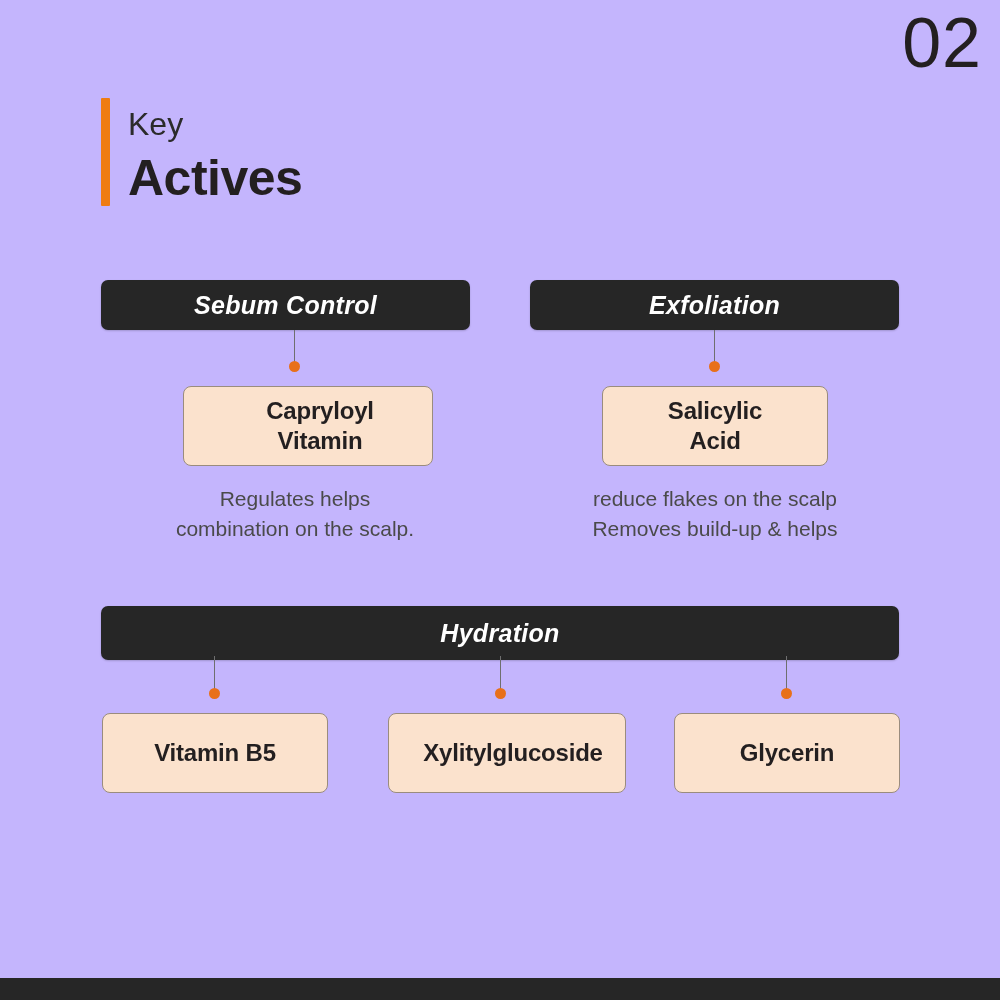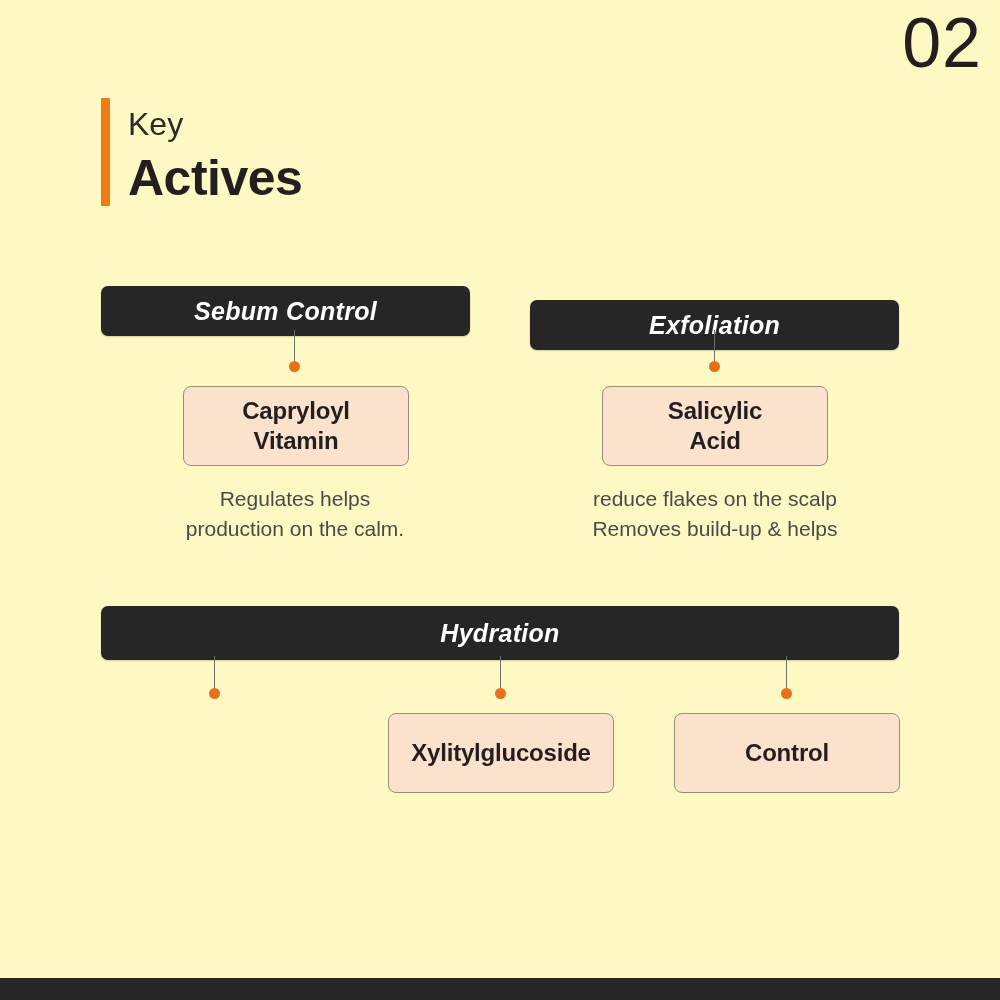--- a/index.html
+++ b/index.html
@@ -8,21 +8,21 @@
     background: #ffffff;
   }
   body {
     font-family: "Liberation Sans", sans-serif;
     -webkit-font-smoothing: antialiased;
   }
   #page {
     position: relative;
     width: 1000px;
     height: 1000px;
-    background: #fef9c3;
+    background: #c4b5fd;
     overflow: hidden;
   }
 
   
   .page-number {
     position: absolute;
     top: 8px;
     right: 18px;
     font-size: 70px;
     line-height: 1;
@@ -145,61 +145,64 @@
   <div class="page-number">02</div>
 
   <div class="title-block">
     <div class="title-rule"></div>
     <div class="title-text">
       <div class="title-line1">Key</div>
       <div class="title-line2">Actives</div>
     </div>
   </div>
 
-  <div class="cat-header" style="left:101px; top:280px; width:369px; height:50px;margin-top:6px;">
+  <div class="cat-header" style="left:101px; top:280px; width:369px; height:50px;">
     <span class="cat-header-label">Sebum Control</span>
   </div>
   <div class="connector-line" style="left:294px; top:330px; height:34px;"></div>
   <div class="connector-dot" style="left:289px; top:361px;"></div>
-  <div class="chip" style="left:183px; top:386px; width:224px; height:78px;">
+  <div class="chip" style="left:183px; top:386px; width:224px; height:78px;padding-left:24px;">
     <span class="chip-label"><span>Capryloyl</span><br><span>Vitamin</span></span>
   </div>
   <div class="caption" style="left:125px; top:484px; width:340px;">
     <div>Regulates helps</div>
-    <div>production on the calm.</div>
-  </div>
-
-  <div class="cat-header" style="left:530px; top:280px; width:369px; height:50px;margin-top:20px;">
+    <div>combination on the scalp.</div>
+  </div>
+
+  <div class="cat-header" style="left:530px; top:280px; width:369px; height:50px;">
     <span class="cat-header-label">Exfoliation</span>
   </div>
   <div class="connector-line" style="left:714px; top:330px; height:34px;"></div>
   <div class="connector-dot" style="left:709px; top:361px;"></div>
   <div class="chip" style="left:602px; top:386px; width:224px; height:78px;">
     <span class="chip-label"><span>Salicylic</span><br><span>Acid</span></span>
   </div>
   <div class="caption" style="left:545px; top:484px; width:340px;">
     <div>reduce flakes on the scalp</div>
     <div>Removes build-up &amp; helps</div>
   </div>
 
   <div class="cat-header" style="left:101px; top:606px; width:798px; height:54px;">
     <span class="cat-header-label">Hydration</span>
   </div>
 
   <div class="connector-line" style="left:214px; top:656px; height:34px;"></div>
   <div class="connector-dot" style="left:209px; top:688px;"></div>
+  <div class="chip" style="left:102px; top:713px; width:224px; height:78px;">
+    <span class="chip-label">Vitamin B5</span>
+  </div>
 
   <div class="connector-line" style="left:500px; top:656px; height:34px;"></div>
   <div class="connector-dot" style="left:495px; top:688px;"></div>
-  <div class="chip" style="left:388px; top:713px; width:224px; height:78px;">
+  <div class="chip" style="left:388px; top:713px; width:224px; height:78px;padding-left:12px;">
     <span class="chip-label">Xylitylglucoside</span>
   </div>
 
   <div class="connector-line" style="left:786px; top:656px; height:34px;"></div>
   <div class="connector-dot" style="left:781px; top:688px;"></div>
   <div class="chip" style="left:674px; top:713px; width:224px; height:78px;">
-    <span class="chip-label">Control</span>
+    <span class="chip-label">Glycerin</span>
   </div>
 
 
   <div class="bottom-bar"></div>
 
 </div>
 
 </body></html>

